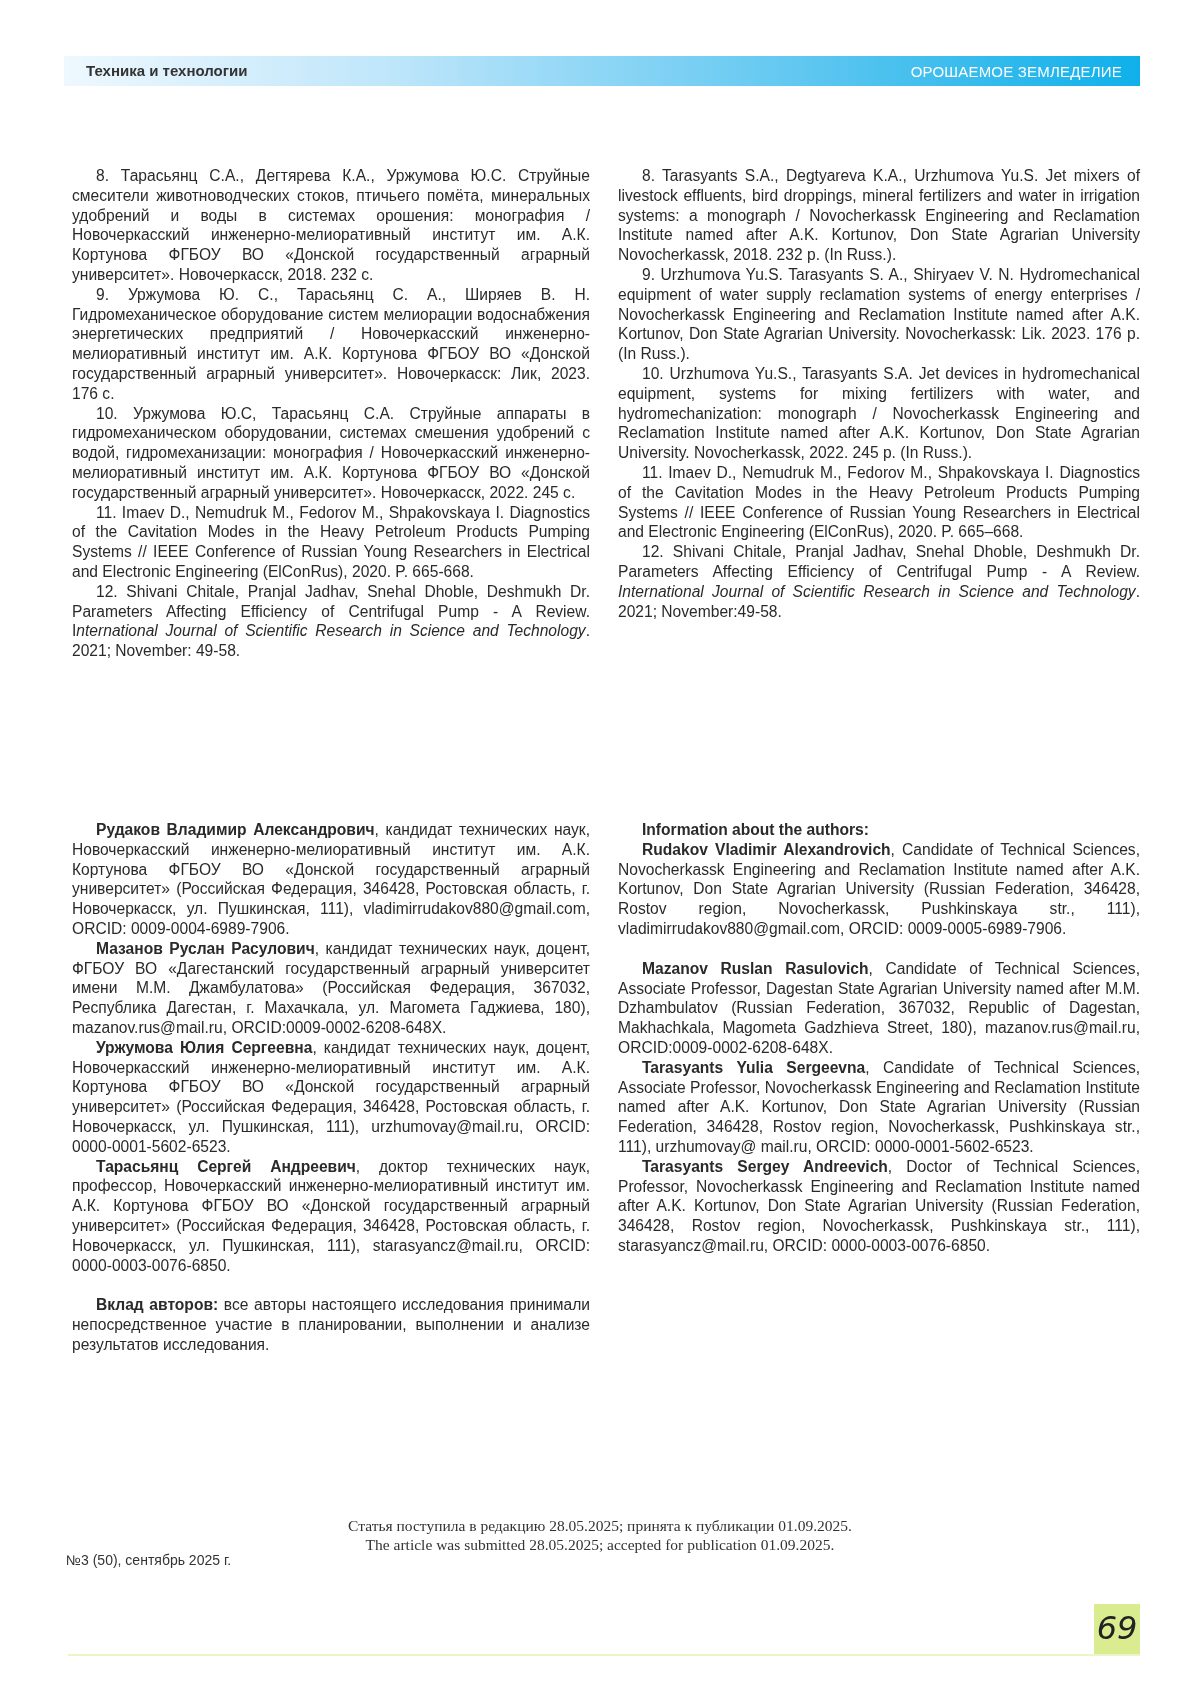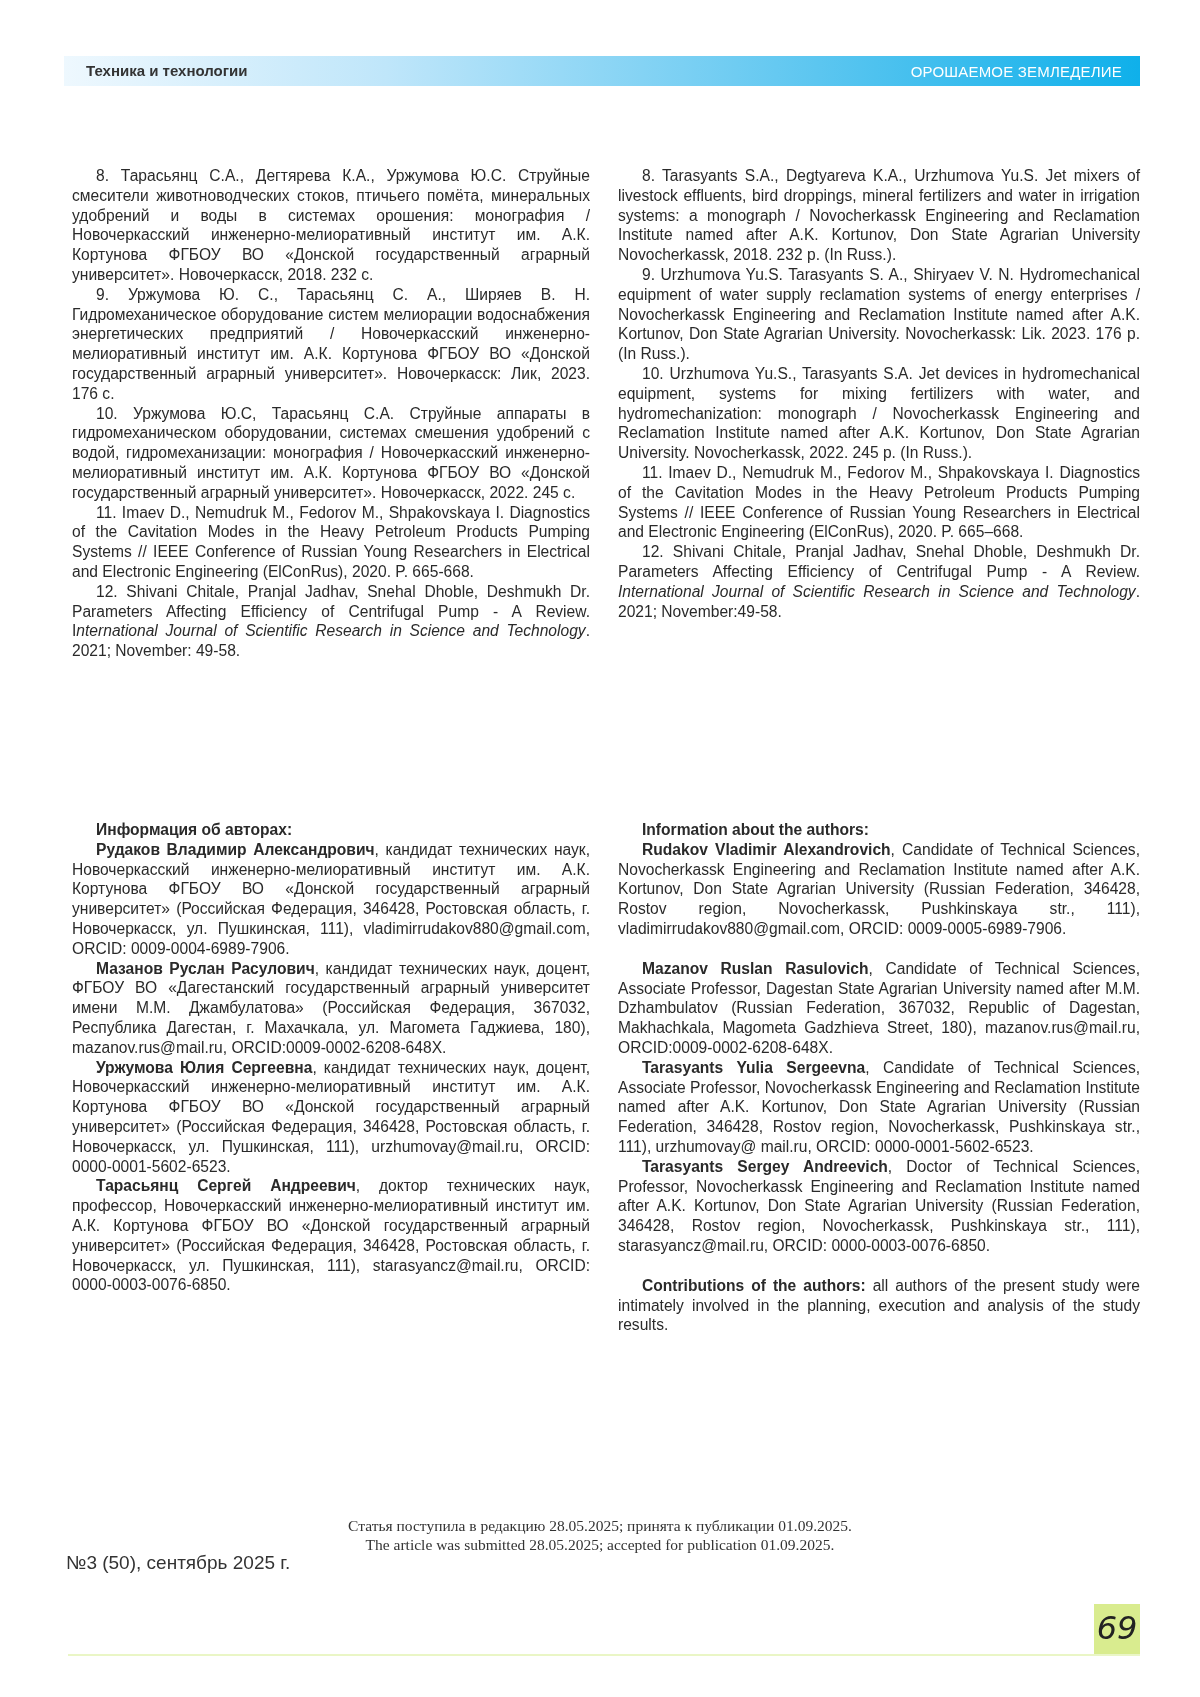--- a/index.html
+++ b/index.html
@@ -14,21 +14,21 @@
   .col-right { left:618px; width:522px; }
   .p { text-indent:24px; margin:0; }
   .gap { height:20px; }
   .b { font-weight:bold; }
   .i { font-style:italic; }
   .head { font-weight:bold; text-indent:24px; margin:0; }
   .refs { top:126px; }
   .authors { top:780px; }
   .dates { position:absolute; left:0; width:1200px; top:1516px; text-align:center;
            font-family:"Liberation Serif", serif; font-size:15.5px; line-height:19px; color:#333; }
-  .footer-issue { position:absolute; left:66px; top:1552px; font-size:19px; color:#333; }
+  .footer-issue { position:absolute; left:66px; top:1552px; font-size:14px; color:#333; }
   .footer-line { position:absolute; left:68px; top:1654px; width:1072px; height:2px; background:#eaf6c6; }
   .page-num { position:absolute; left:1094px; top:1604px; width:46px; height:50px; background:#d9ec8f;
               font-size:32px; color:#222; text-align:center; line-height:48px; font-family:"DejaVu Sans", sans-serif;font-style:italic; }
 </style>
 </head>
 <body>
 
 <div class="header-bar">
   <span class="header-left">Техника и технологии</span>
   <span class="header-right">ОРОШАЕМОЕ ЗЕМЛЕДЕЛИЕ</span>
@@ -44,38 +44,37 @@
 
 <div class="col col-right refs">
   <p class="p">8. Tarasyants S.A., Degtyareva K.A., Urzhumova Yu.S. Jet mixers of livestock effluents, bird droppings, mineral fertilizers and water in irrigation systems: a monograph / Novocherkassk Engineering and Reclamation Institute named after A.K. Kortunov, Don State Agrarian University  Novocherkassk, 2018. 232 p. (In Russ.).</p>
   <p class="p">9. Urzhumova Yu.S. Tarasyants S. A., Shiryaev V. N. Hydromechanical equipment of water supply reclamation systems of energy enterprises / Novocherkassk Engineering and Reclamation Institute named after A.K. Kortunov, Don State Agrarian University. Novocherkassk: Lik. 2023. 176 p. (In Russ.).</p>
   <p class="p">10. Urzhumova Yu.S., Tarasyants S.A. Jet devices in hydromechanical equipment, systems for mixing fertilizers with water, and hydromechanization: monograph / Novocherkassk Engineering and Reclamation Institute named after A.K. Kortunov, Don State Agrarian University.  Novocherkassk, 2022. 245 p. (In Russ.).</p>
   <p class="p">11. Imaev D., Nemudruk M., Fedorov M., Shpakovskaya I. Diagnostics of the Cavitation Modes in the Heavy Petroleum Products Pumping Systems // IEEE Conference of Russian Young Researchers in Electrical and Electronic Engineering (ElConRus), 2020. P. 665–668.</p>
   <p class="p"><span>12. Shivani Chitale, Pranjal Jadhav, Snehal Dhoble, Deshmukh Dr. Parameters Affecting Efficiency of Centrifugal Pump - A Review. </span><span class="i">International Journal of Scientific Research in Science and Technology</span><span>. 2021; November:49-58.</span></p>
 </div>
 
 <div class="col col-left authors">
-  <p class="head">Информация об авторах:</p>
   <p class="p"><span class="b">Рудаков Владимир Александрович</span><span>, кандидат технических наук, Новочеркасский инженерно-мелиоративный институт им. А.К. Кортунова ФГБОУ ВО «Донской государственный аграрный университет» (Российская Федерация, 346428, Ростовская область, г. Новочеркасск, ул. Пушкинская, 111), vladimirrudakov880@gmail.com, ORCID: 0009-0004-6989-7906.</span></p>
   <p class="p"><span class="b">Мазанов Руслан Расулович</span><span>, кандидат технических наук, доцент, ФГБОУ ВО «Дагестанский государственный аграрный университет имени М.М. Джамбулатова» (Российская Федерация, 367032, Республика Дагестан, г. Махачкала, ул. Магомета Гаджиева, 180), mazanov.rus@mail.ru, ORCID:0009-0002-6208-648X.</span></p>
   <p class="p"><span class="b">Уржумова Юлия Сергеевна</span><span>, кандидат технических наук, доцент, Новочеркасский инженерно-мелиоративный институт им. А.К. Кортунова ФГБОУ ВО «Донской государственный аграрный университет» (Российская Федерация, 346428, Ростовская область, г. Новочеркасск, ул. Пушкинская, 111), urzhumovay@mail.ru, ORCID: 0000-0001-5602-6523.</span></p>
   <p class="p"><span class="b">Тарасьянц Сергей Андреевич</span><span>, доктор технических наук, профессор, Новочеркасский инженерно-мелиоративный институт им. А.К. Кортунова ФГБОУ ВО «Донской государственный аграрный университет» (Российская Федерация, 346428, Ростовская область, г. Новочеркасск, ул. Пушкинская, 111), starasyancz@mail.ru, ORCID: 0000-0003-0076-6850.</span></p>
   <div class="gap"></div>
+  <p class="p"><span class="b">Вклад авторов:</span><span> все авторы настоящего исследования принимали непосредственное участие в планировании, выполнении и анализе результатов исследования.</span></p>
   <div class="gap"></div>
 </div>
 
 <div class="col col-right authors">
   <p class="head">Information about the authors:</p>
   <p class="p"><span class="b">Rudakov Vladimir Alexandrovich</span><span>, Candidate of Technical Sciences, Novocherkassk Engineering and Reclamation Institute named after A.K. Kortunov, Don State Agrarian University (Russian Federation, 346428, Rostov region, Novocherkassk, Pushkinskaya str., 111), vladimirrudakov880@gmail.com, ORCID: 0009-0005-6989-7906.</span></p>
   <div class="gap"></div>
   <p class="p"><span class="b">Mazanov Ruslan Rasulovich</span><span>, Candidate of Technical Sciences, Associate Professor, Dagestan State Agrarian University named after M.M. Dzhambulatov (Russian Federation, 367032, Republic of Dagestan, Makhachkala, Magometa Gadzhieva Street, 180), mazanov.rus@mail.ru, ORCID:0009-0002-6208-648X.</span></p>
   <p class="p"><span class="b">Tarasyants Yulia Sergeevna</span><span>, Candidate of Technical Sciences, Associate Professor, Novocherkassk Engineering and Reclamation Institute named after A.K. Kortunov, Don State Agrarian University (Russian Federation, 346428, Rostov region, Novocherkassk, Pushkinskaya str., 111), urzhumovay@ mail.ru, ORCID: 0000-0001-5602-6523.</span></p>
   <p class="p"><span class="b">Tarasyants Sergey Andreevich</span><span>, Doctor of Technical Sciences, Professor, Novocherkassk Engineering and Reclamation Institute named after A.K. Kortunov, Don State Agrarian University (Russian Federation, 346428, Rostov region, Novocherkassk, Pushkinskaya str., 111), starasyancz@mail.ru, ORCID: 0000-0003-0076-6850.</span></p>
   <div class="gap"></div>
-  <p class="p"><span class="b">Contributions of the authors:</span><span> all authors of the present study were intimately involved in the planning, execution and analysis of the study results.</span></p>
   <div class="gap"></div>
 </div>
 
 <div class="dates">
   <div>Статья поступила в редакцию 28.05.2025; принята к публикации 01.09.2025.</div>
   <div>The article was submitted 28.05.2025; accepted for publication 01.09.2025.</div>
 </div>
 
 <div class="footer-issue">№3 (50), сентябрь 2025 г.</div>
 <div class="footer-line"></div>

